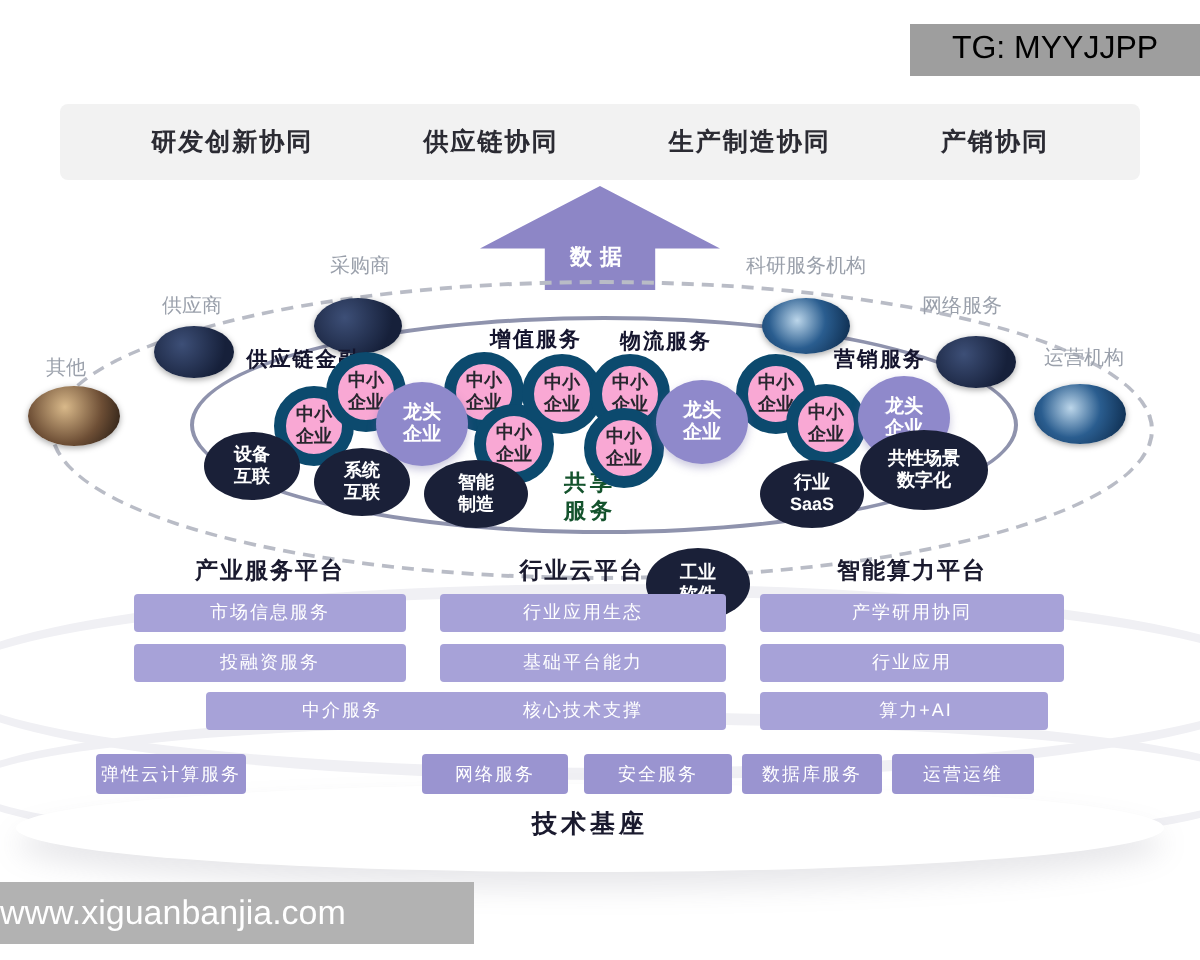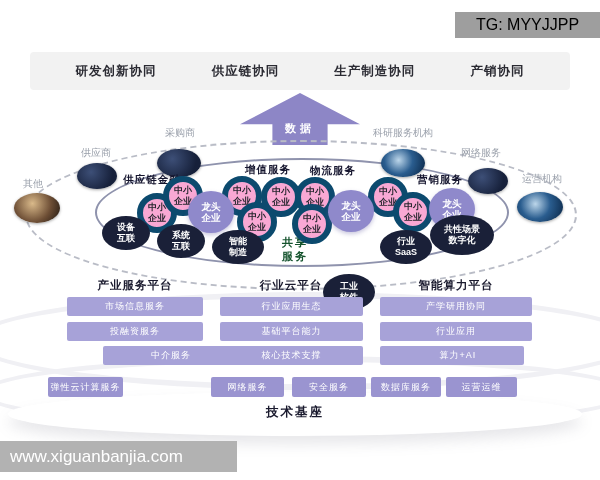--- a/index.html
+++ b/index.html
@@ -1,21 +1,21 @@
 <!DOCTYPE html>
 <html><head>
 <meta charset="utf-8">
 <style>
   html,body{margin:0;padding:0;background:#fff;}
   .canvas{position:relative;width:600px;height:480px;background:#fff;overflow:hidden;
           font-family:"Liberation Sans","DejaVu Sans",sans-serif;}
   .abs{position:absolute;}
   
   .wm{background:#9e9e9e;color:#000000;font-size:16px;display:flex;align-items:center;justify-content:center;}
-  .sitebar{background:#b2b2b2;color:#fff;font-size:17px;display:flex;align-items:center;padding-left:10px;box-sizing:border-box;}
+  .sitebar{background:#b2b2b2;color:#fff;font-size:17px;display:flex;align-items:center;padding-left:0;box-sizing:border-box;}
   
   .band{background:#f2f2f2;border-radius:4px;display:flex;align-items:center;justify-content:space-around;padding:0 18px;box-sizing:border-box;}
   .band .lbl{font-weight:bold;color:#2b2b33;font-size:12.5px;letter-spacing:1px;}
   
   .arrow{background:#8d86c6;clip-path:polygon(50% 0,100% 60%,73% 60%,73% 100%,27% 100%,27% 60%,0 60%);}
   .arrow-label{color:#fff;font-weight:bold;font-size:11px;letter-spacing:4px;text-align:center;}
   
   .dashed-ellipse{border:2px dashed #b9bcc6;border-radius:50%;}
   .solid-ellipse{border:2.5px solid #8f93ad;border-radius:50%;}
   .faint-ellipse{border:6px solid #f0f0f4;border-radius:50%;}

